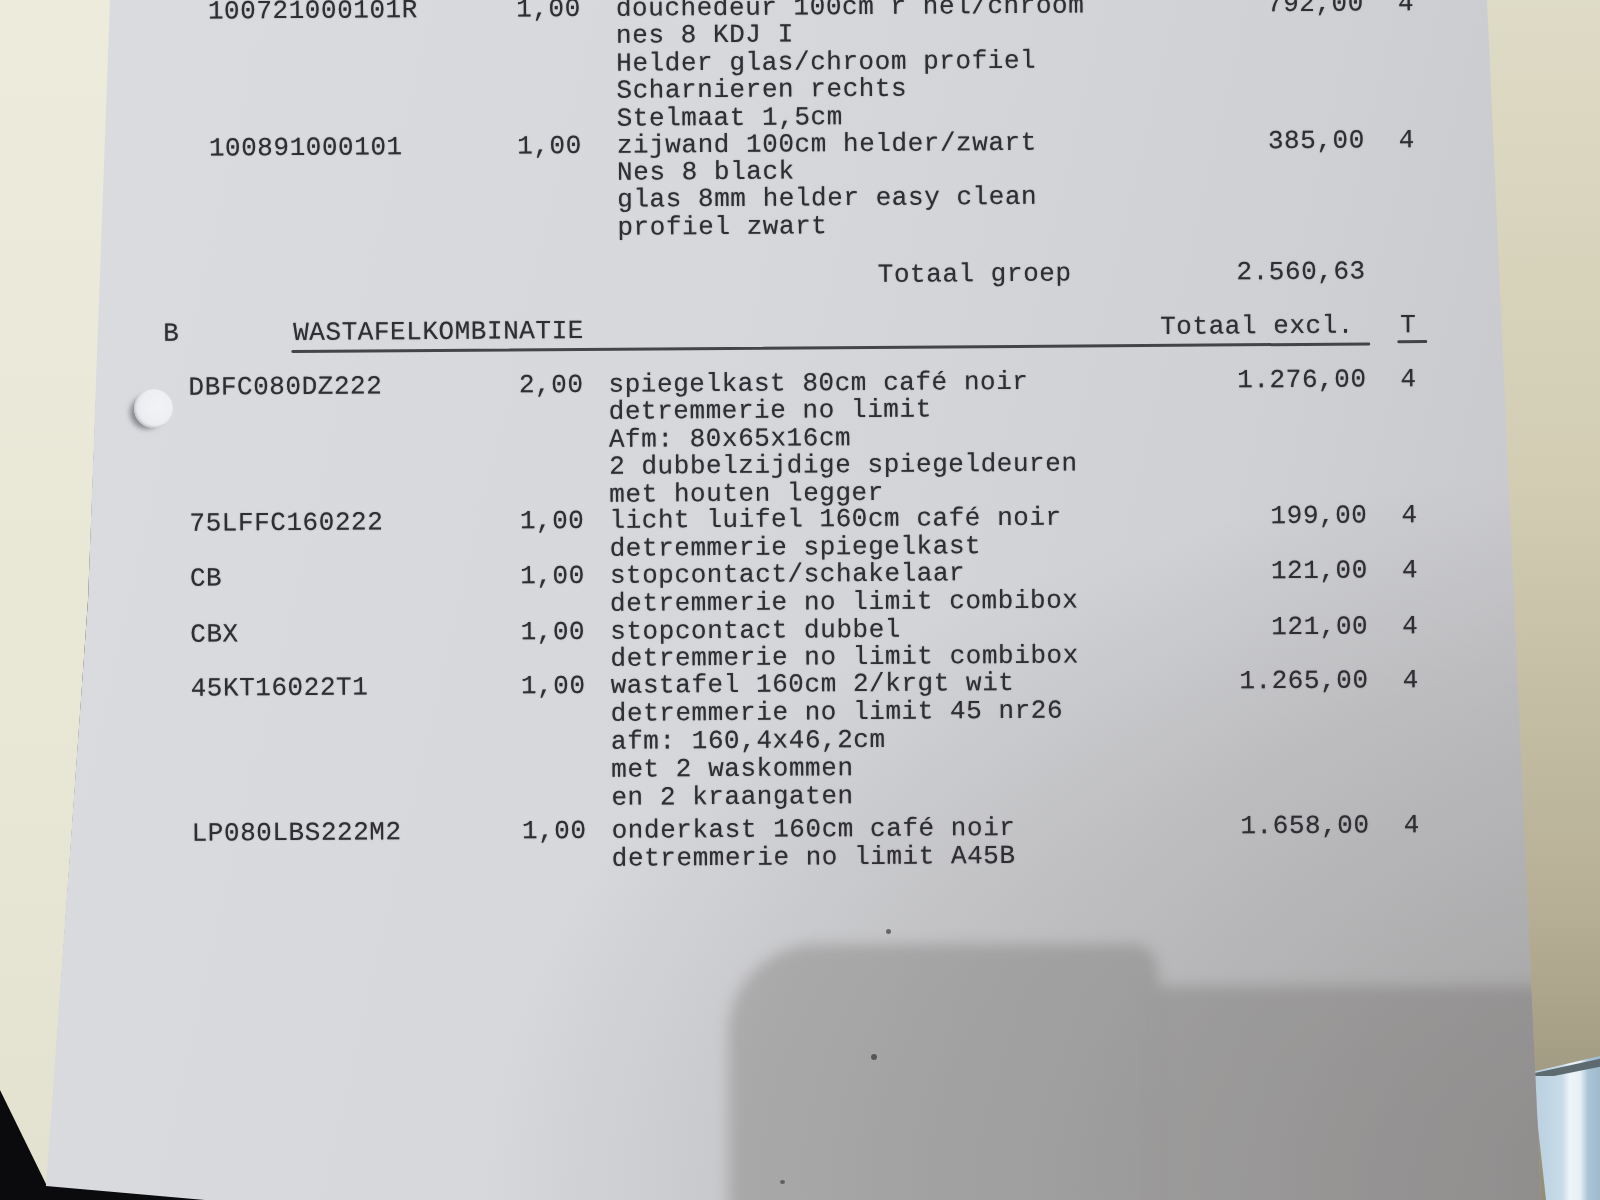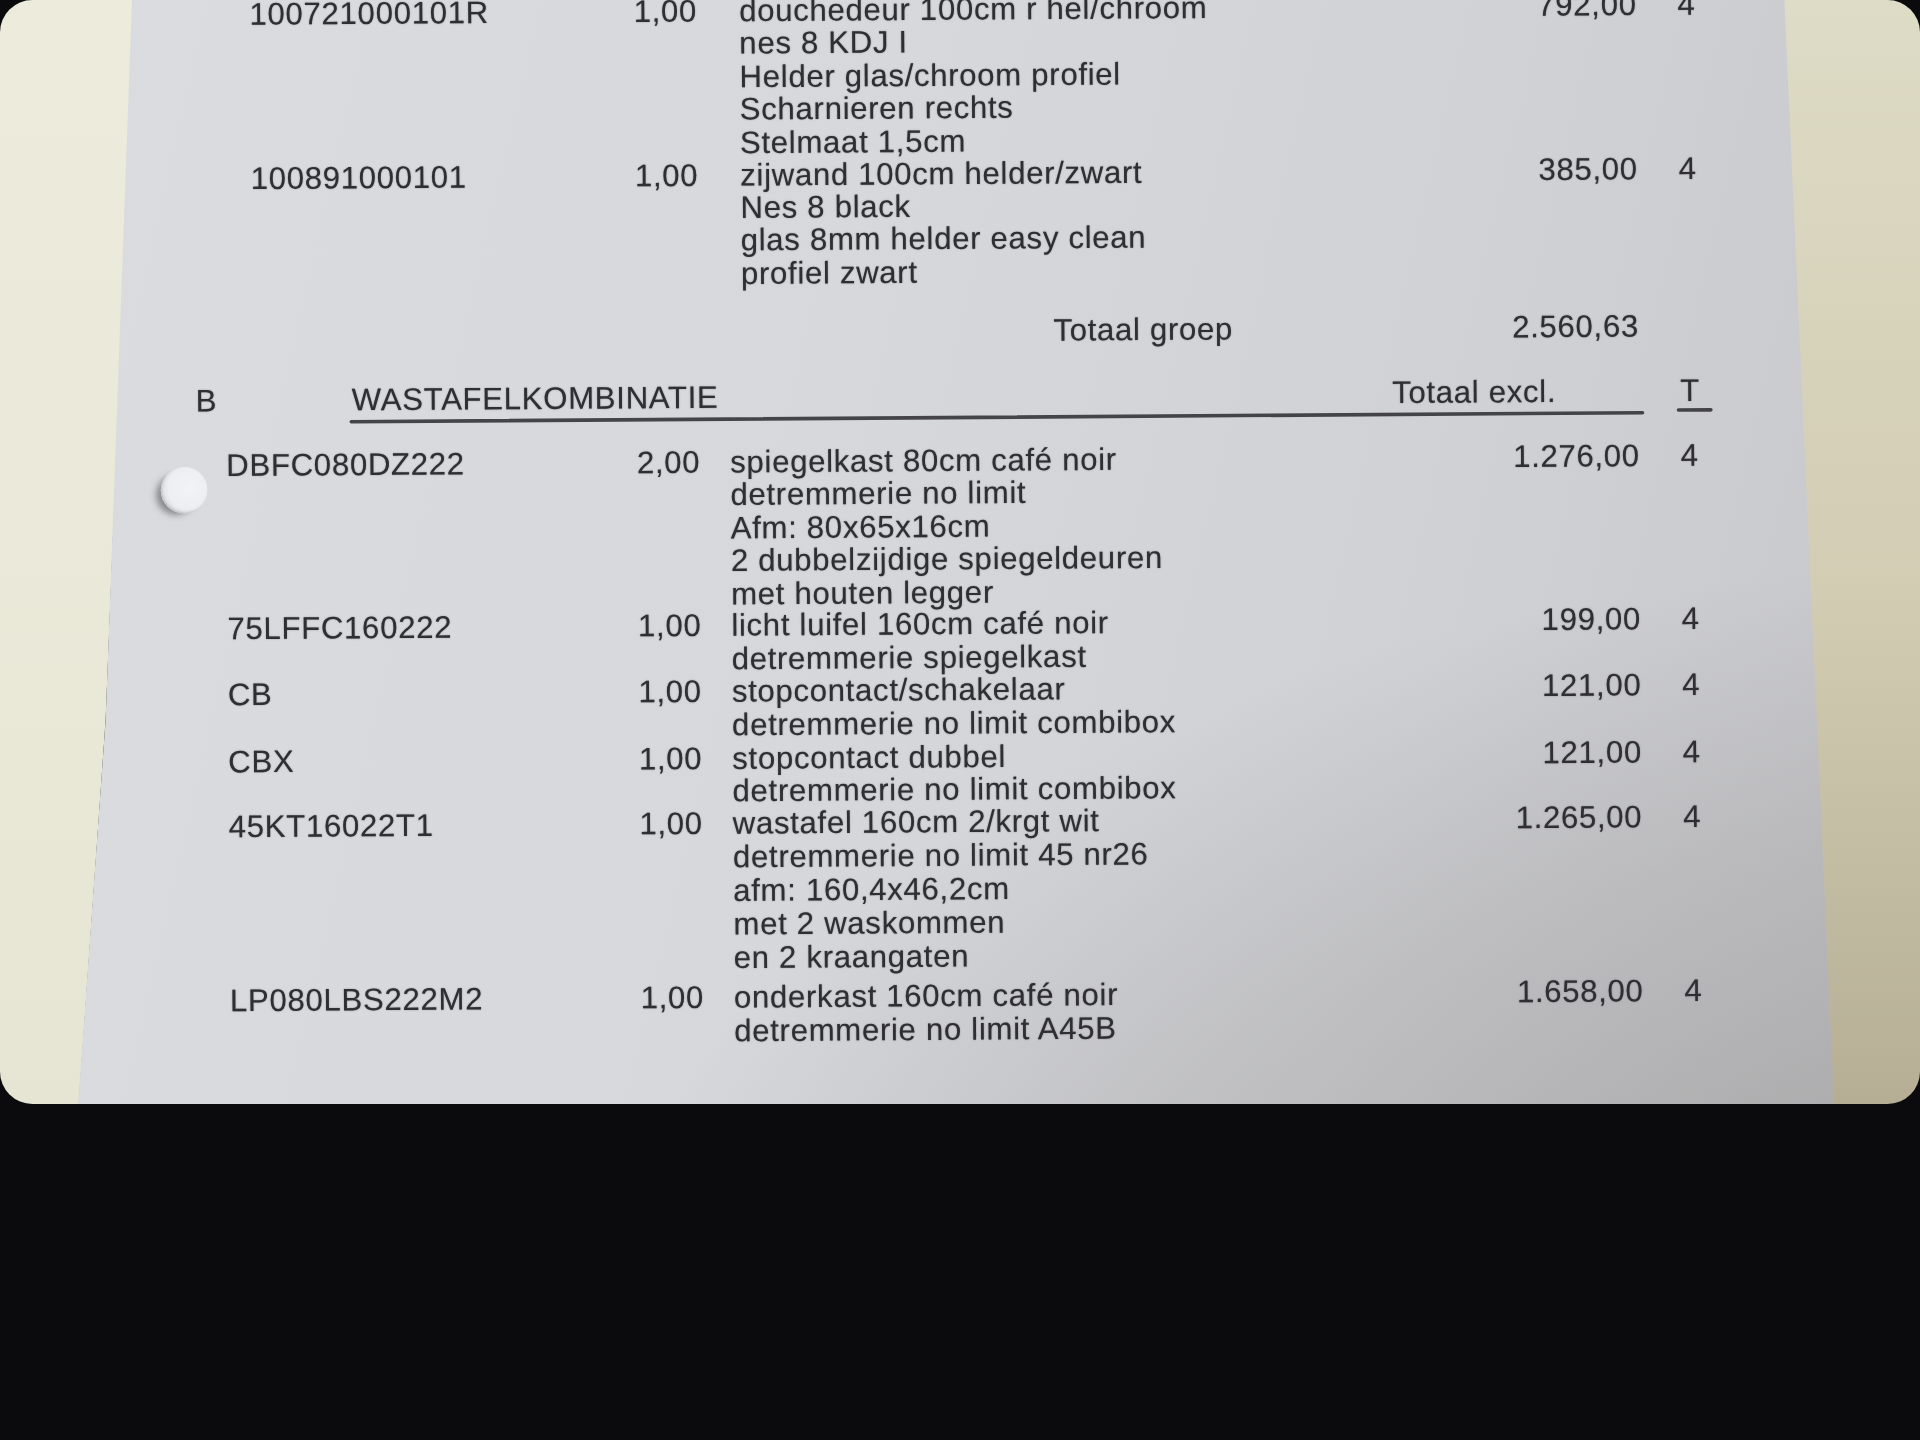--- a/index.html
+++ b/index.html
@@ -1,20 +1,19 @@
 <!DOCTYPE html>
 <html><head>
 <meta charset="utf-8">
 <style>
   html,body{margin:0;padding:0;background:#0b0b0d;}
   .stage{
-    position:relative;width:1600px;height:920px;overflow:hidden;
+    position:relative;width:1600px;height:1200px;overflow:hidden;
     background:#0b0b0d;
-    font-family:Liberation Sans, sans-serif;
-    border-radius:27px;
+    font-family:Liberation Mono, monospace;
   }
   
   .bg-left{
     position:absolute;left:0;top:0;width:140px;height:1200px;
     background:linear-gradient(to bottom,#edebdc 0%,#e9e7d6 55%,#e3e1cf 100%);
     clip-path:polygon(0 0,112px 0,88px 600px,47px 1186px,0 1090px);
   }
   .bg-right{
     position:absolute;left:1430px;top:0;width:170px;height:1200px;
     background:linear-gradient(to bottom,#dedbc6 0%,#d2cdb3 40%,#b7b096 75%,#948d76 100%);

